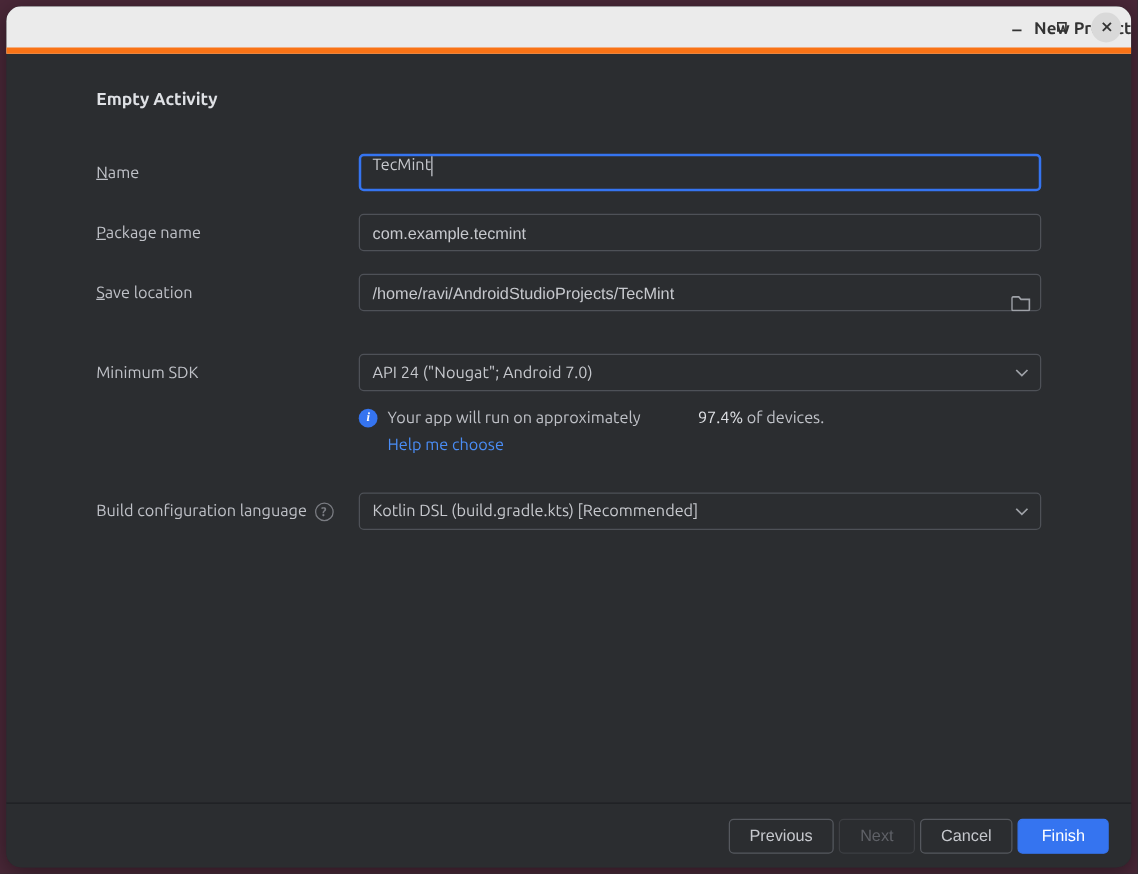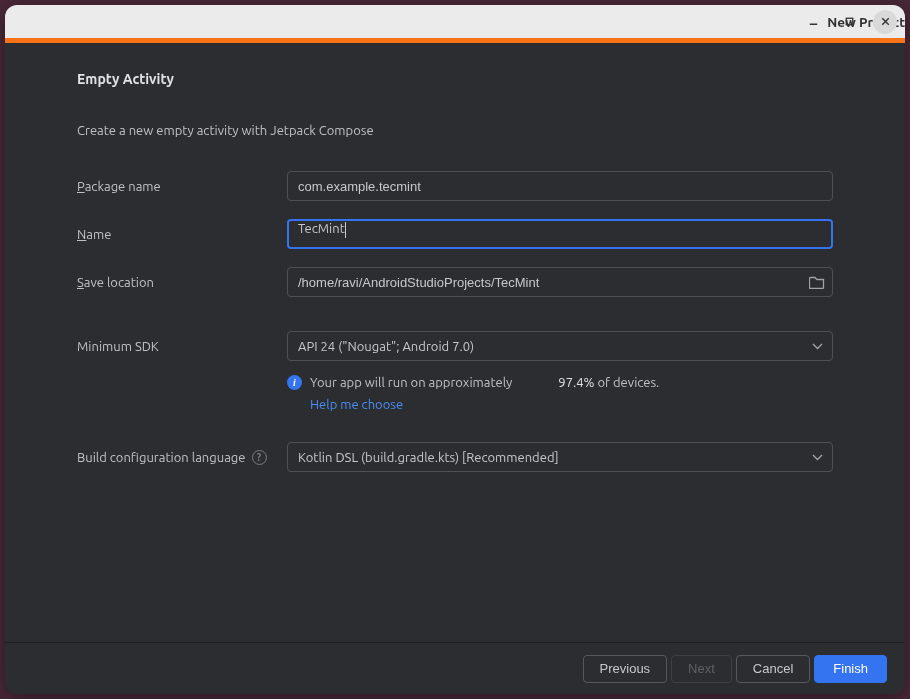--- a/index.html
+++ b/index.html
@@ -119,21 +119,21 @@
       outline: none;
     }
     .form-input.focused {
       border: 2px solid #3574f0;
       padding: 0 9px;
     }
     .input-with-icon {
       flex: 1;
       position: relative;
       display: flex;
-      align-items: center;
+      align-items: flex-end;
     }
     .input-with-icon .form-input {
       width: 100%;
       padding-right: 34px;
     }
     .folder-icon {
       position: absolute;
       right: 8px;
       color: #8e9095;
       display: flex;
@@ -275,34 +275,33 @@
         <svg viewBox="0 0 14 14">
             <line x1="3.5" y1="3.5" x2="10.5" y2="10.5" stroke="#333" stroke-width="1.6"></line>
             <line x1="10.5" y1="3.5" x2="3.5" y2="10.5" stroke="#333" stroke-width="1.6"></line>
           </svg>
       </div>
     </div>
   </div>
 
   <div class="content">
     <div class="heading">Empty Activity</div>
-    <div class="subheading">Create a new empty activity with Jetpack Compose</div>
+
+    <div class="form-row">
+      <div class="form-label">
+          <span class="underline-first">Name</span>
+        </div>
+      <div class="form-input focused"><span>TecMint</span><span class="cursor"></span></div>
+    </div>
 
     <div class="form-row">
       <div class="form-label">
           <span class="underline-first">Package name</span>
         </div>
       <input class="form-input" value="com.example.tecmint" style="">
-    </div>
-
-    <div class="form-row">
-      <div class="form-label">
-          <span class="underline-first">Name</span>
-        </div>
-      <div class="form-input focused"><span>TecMint</span><span class="cursor"></span></div>
     </div>
 
     <div class="form-row gap-large">
       <div class="form-label">
           <span class="underline-first">Save location</span>
         </div>
       <div class="input-with-icon">
         <input class="form-input" value="/home/ravi/AndroidStudioProjects/TecMint" style="">
         <span class="folder-icon">
           <svg width="16" height="13" viewBox="0 0 16 13">

